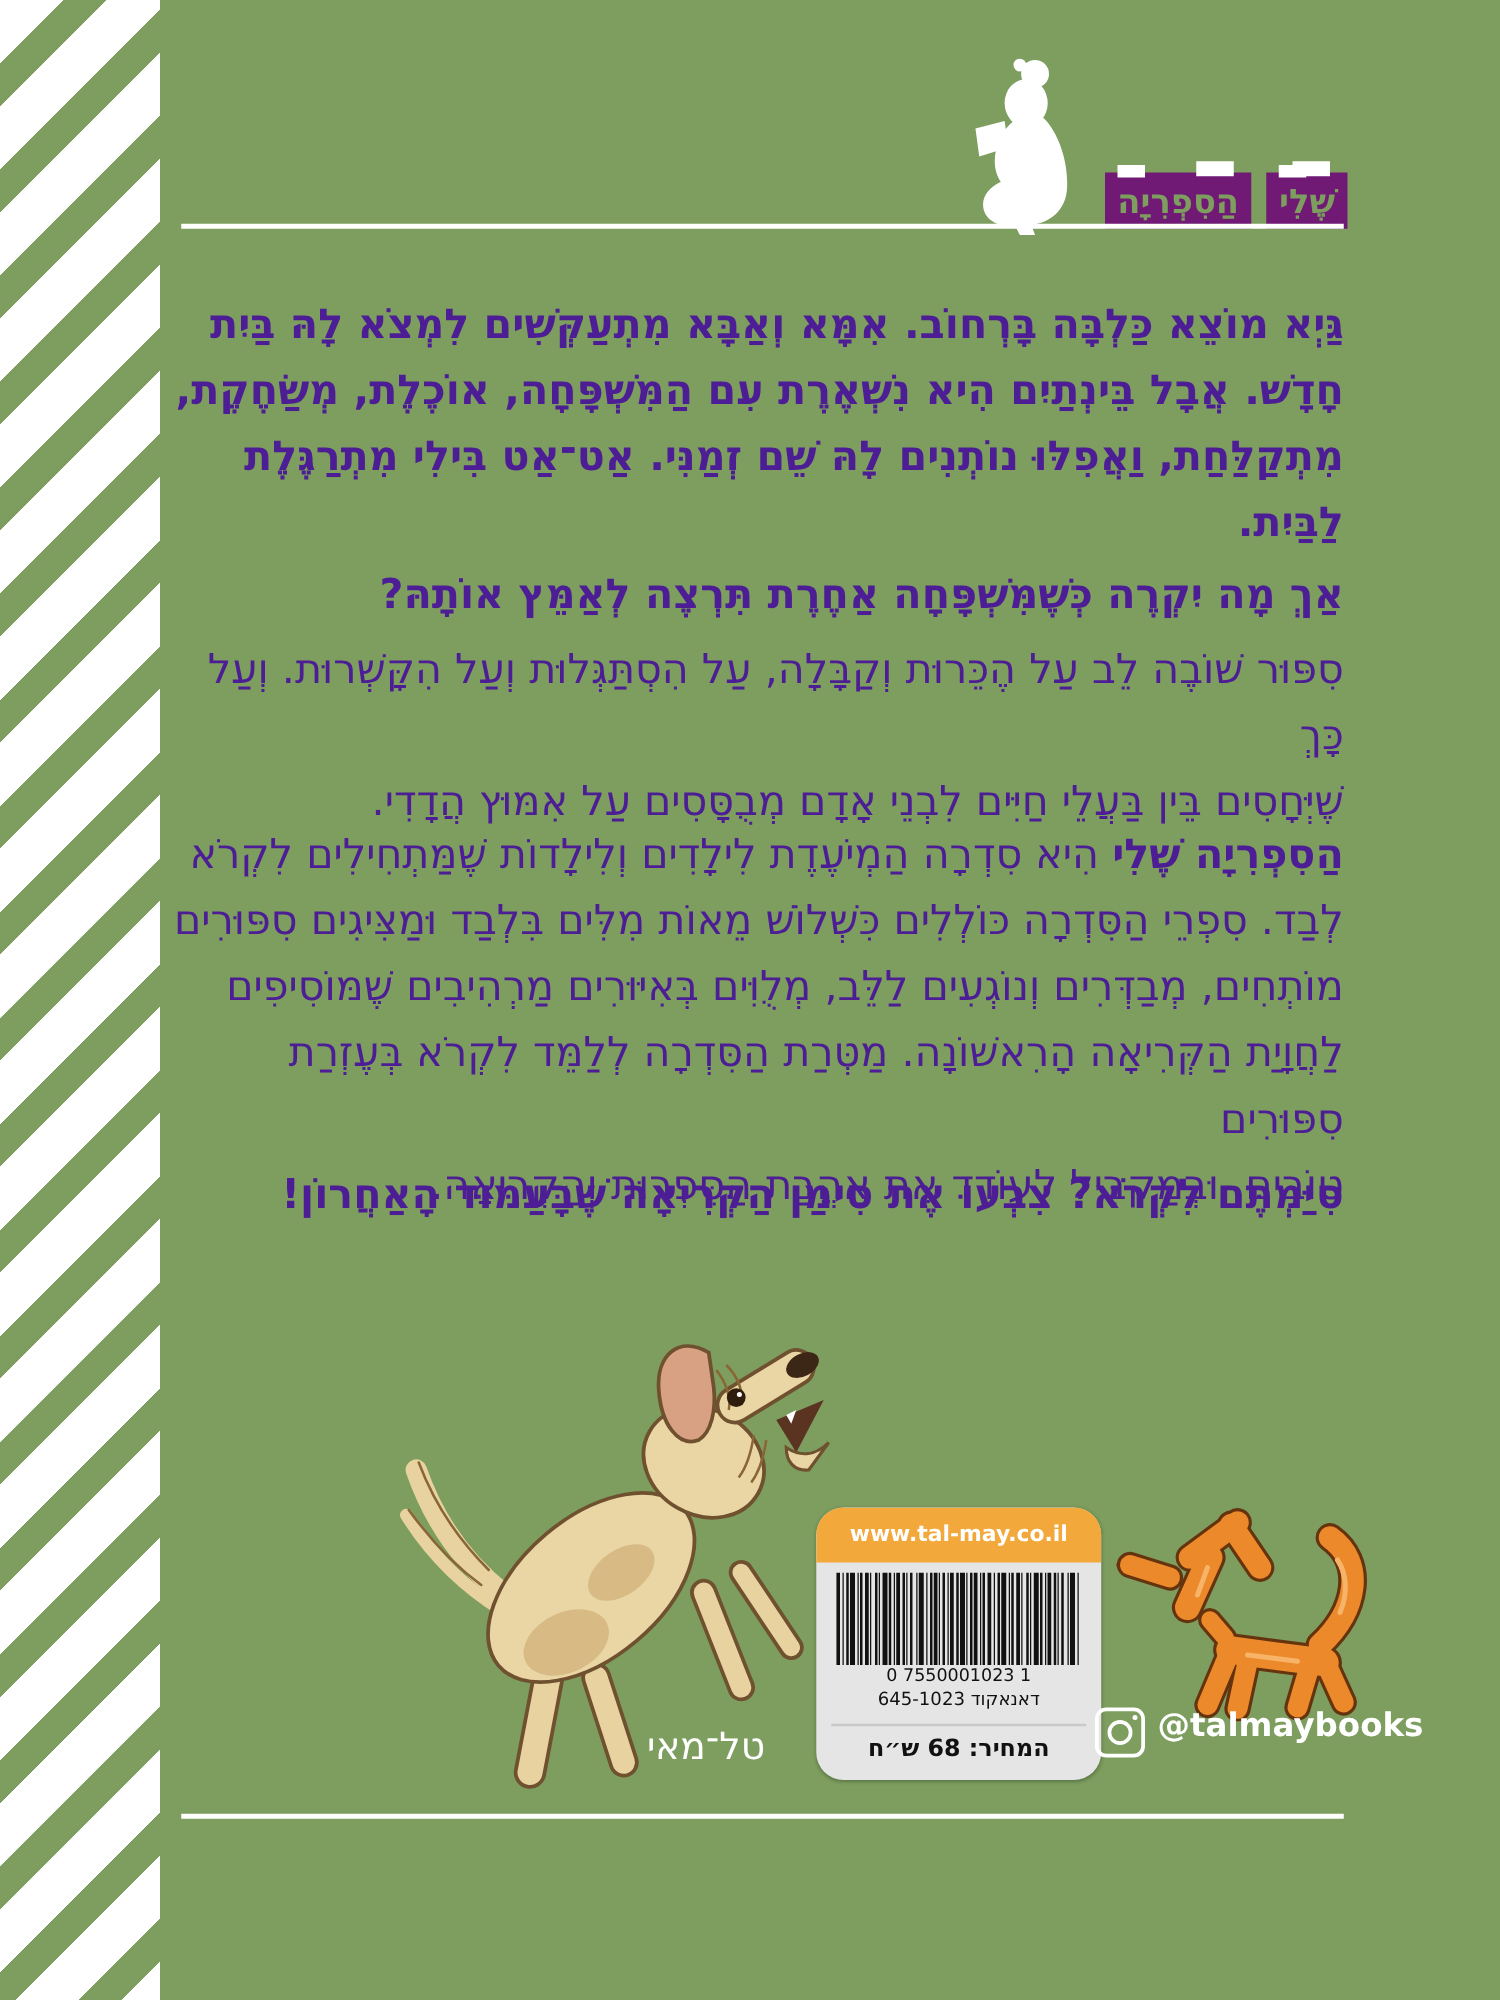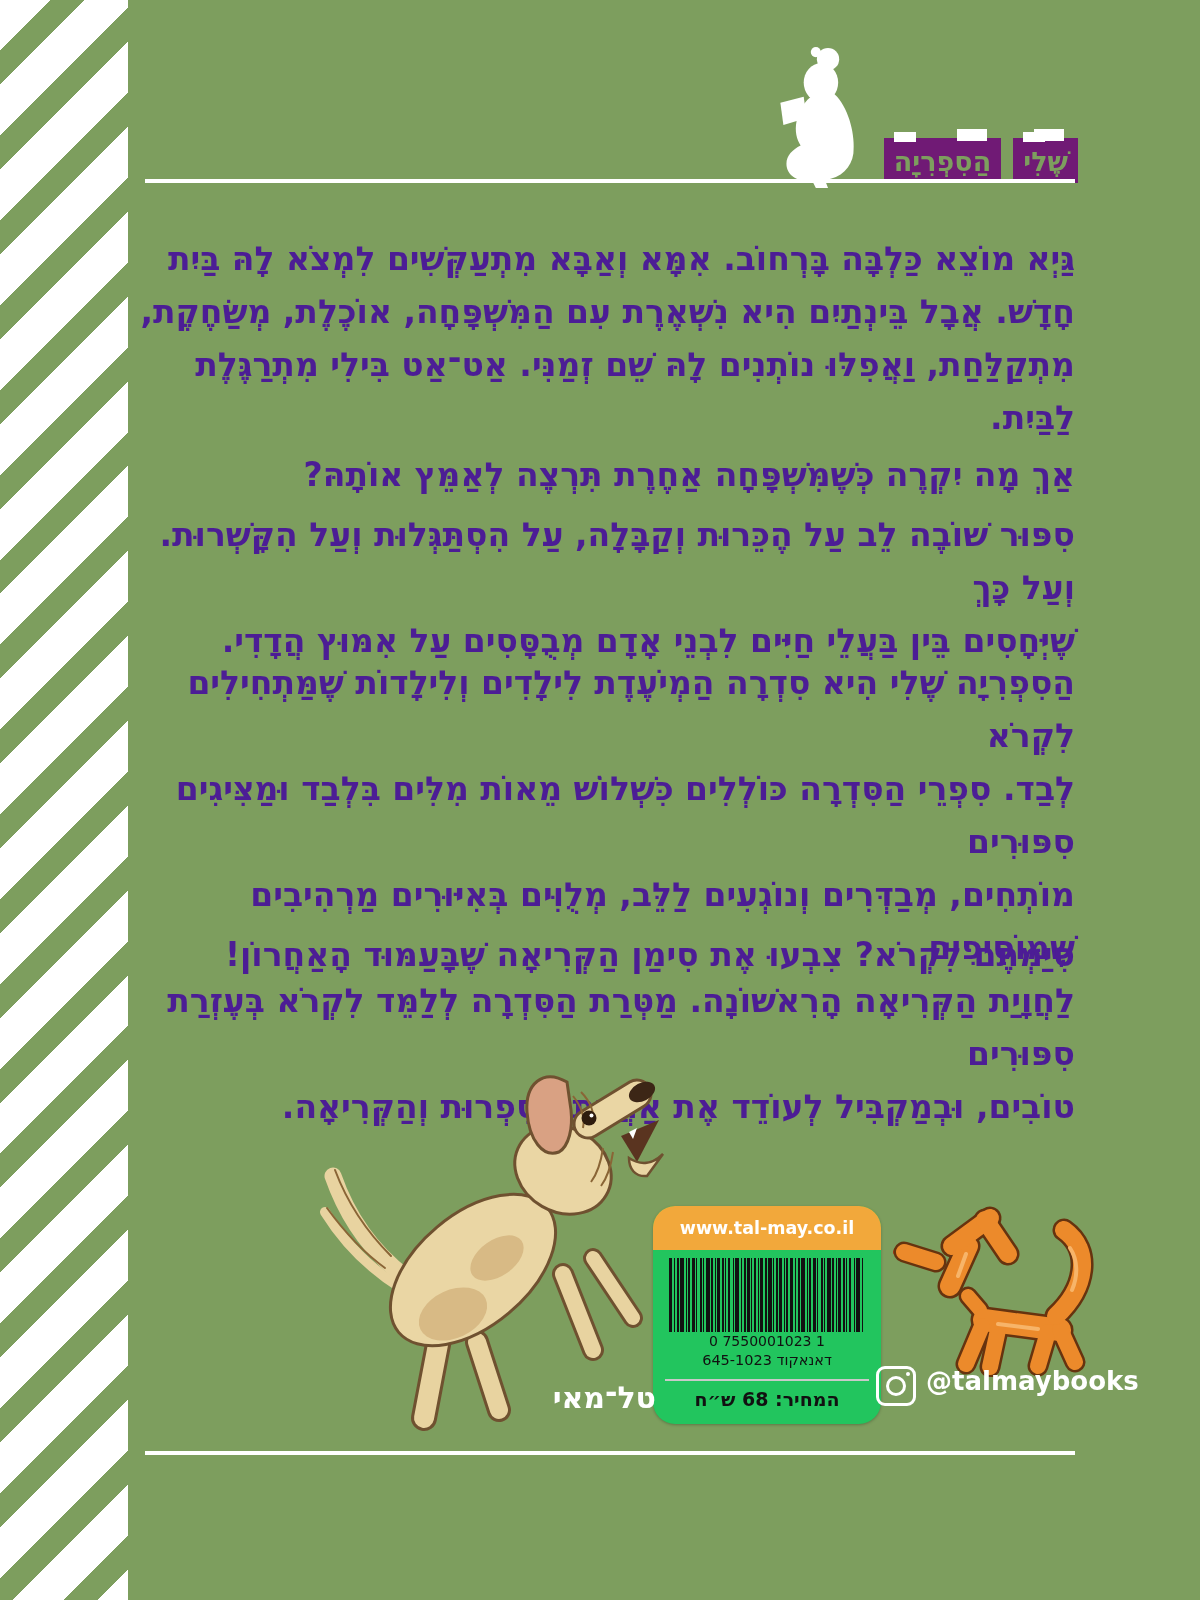--- a/index.html
+++ b/index.html
@@ -40,31 +40,31 @@
 
   
   .blurb p{
     position:absolute;left:135px;right:125px;margin:0;
     direction:rtl;text-align:right;
     color:#4c1d95;
     font-size:33px;line-height:53px;
     white-space:pre-line;
   }
   .w-bold{font-weight:bold;}
-  .w-reg{font-weight:bold;}
+  .w-reg{font-weight:normal;}
   .p1{top:232px;}
   .pq{top:448px;}
   .p2{top:508px;}
   .p3{top:656px;}
   .cta{top:928px;}
 
   
   .sticker{
     position:absolute;left:653px;top:1206px;width:228px;height:218px;
-    background:#22c55e;border-radius:22px;
+    background:#e5e5e5;border-radius:22px;
     box-shadow:0 1px 3px rgba(0,0,0,.25);
     overflow:hidden;
   }
   .sticker .band{
     height:44px;background:#f2a83b;
     display:flex;align-items:center;justify-content:center;
     color:#ffffff;font-weight:bold;font-size:17.5px;
   }
   .sticker .barcode{display:block;margin:8px auto 0;}
   .sticker .num{
@@ -85,22 +85,22 @@
   .insta-icon .lens{
     position:absolute;left:7px;top:7px;width:14px;height:14px;
     border:3px solid #ffffff;border-radius:50%;
   }
   .insta-icon .dot{
     position:absolute;right:3px;top:3px;width:4px;height:4px;background:#ffffff;border-radius:50%;
   }
   .insta-handle{color:#ffffff;font-weight:bold;font-size:26px;}
 
   .publisher{
-    position:absolute;right:544px;top:1380px;
-    color:#ffffff;font-weight:bold;font-size:30px;direction:rtl;
+    position:absolute;right:588px;top:1380px;
+    color:#ffffff;font-weight:normal;font-size:30px;direction:rtl;
   }
 
   .dog{position:absolute;left:285px;top:1062px;}
   .balloon-dog{position:absolute;left:888px;top:1192px;}
 </style>
 </head>
 <body>
 
 <div class="page">
 

